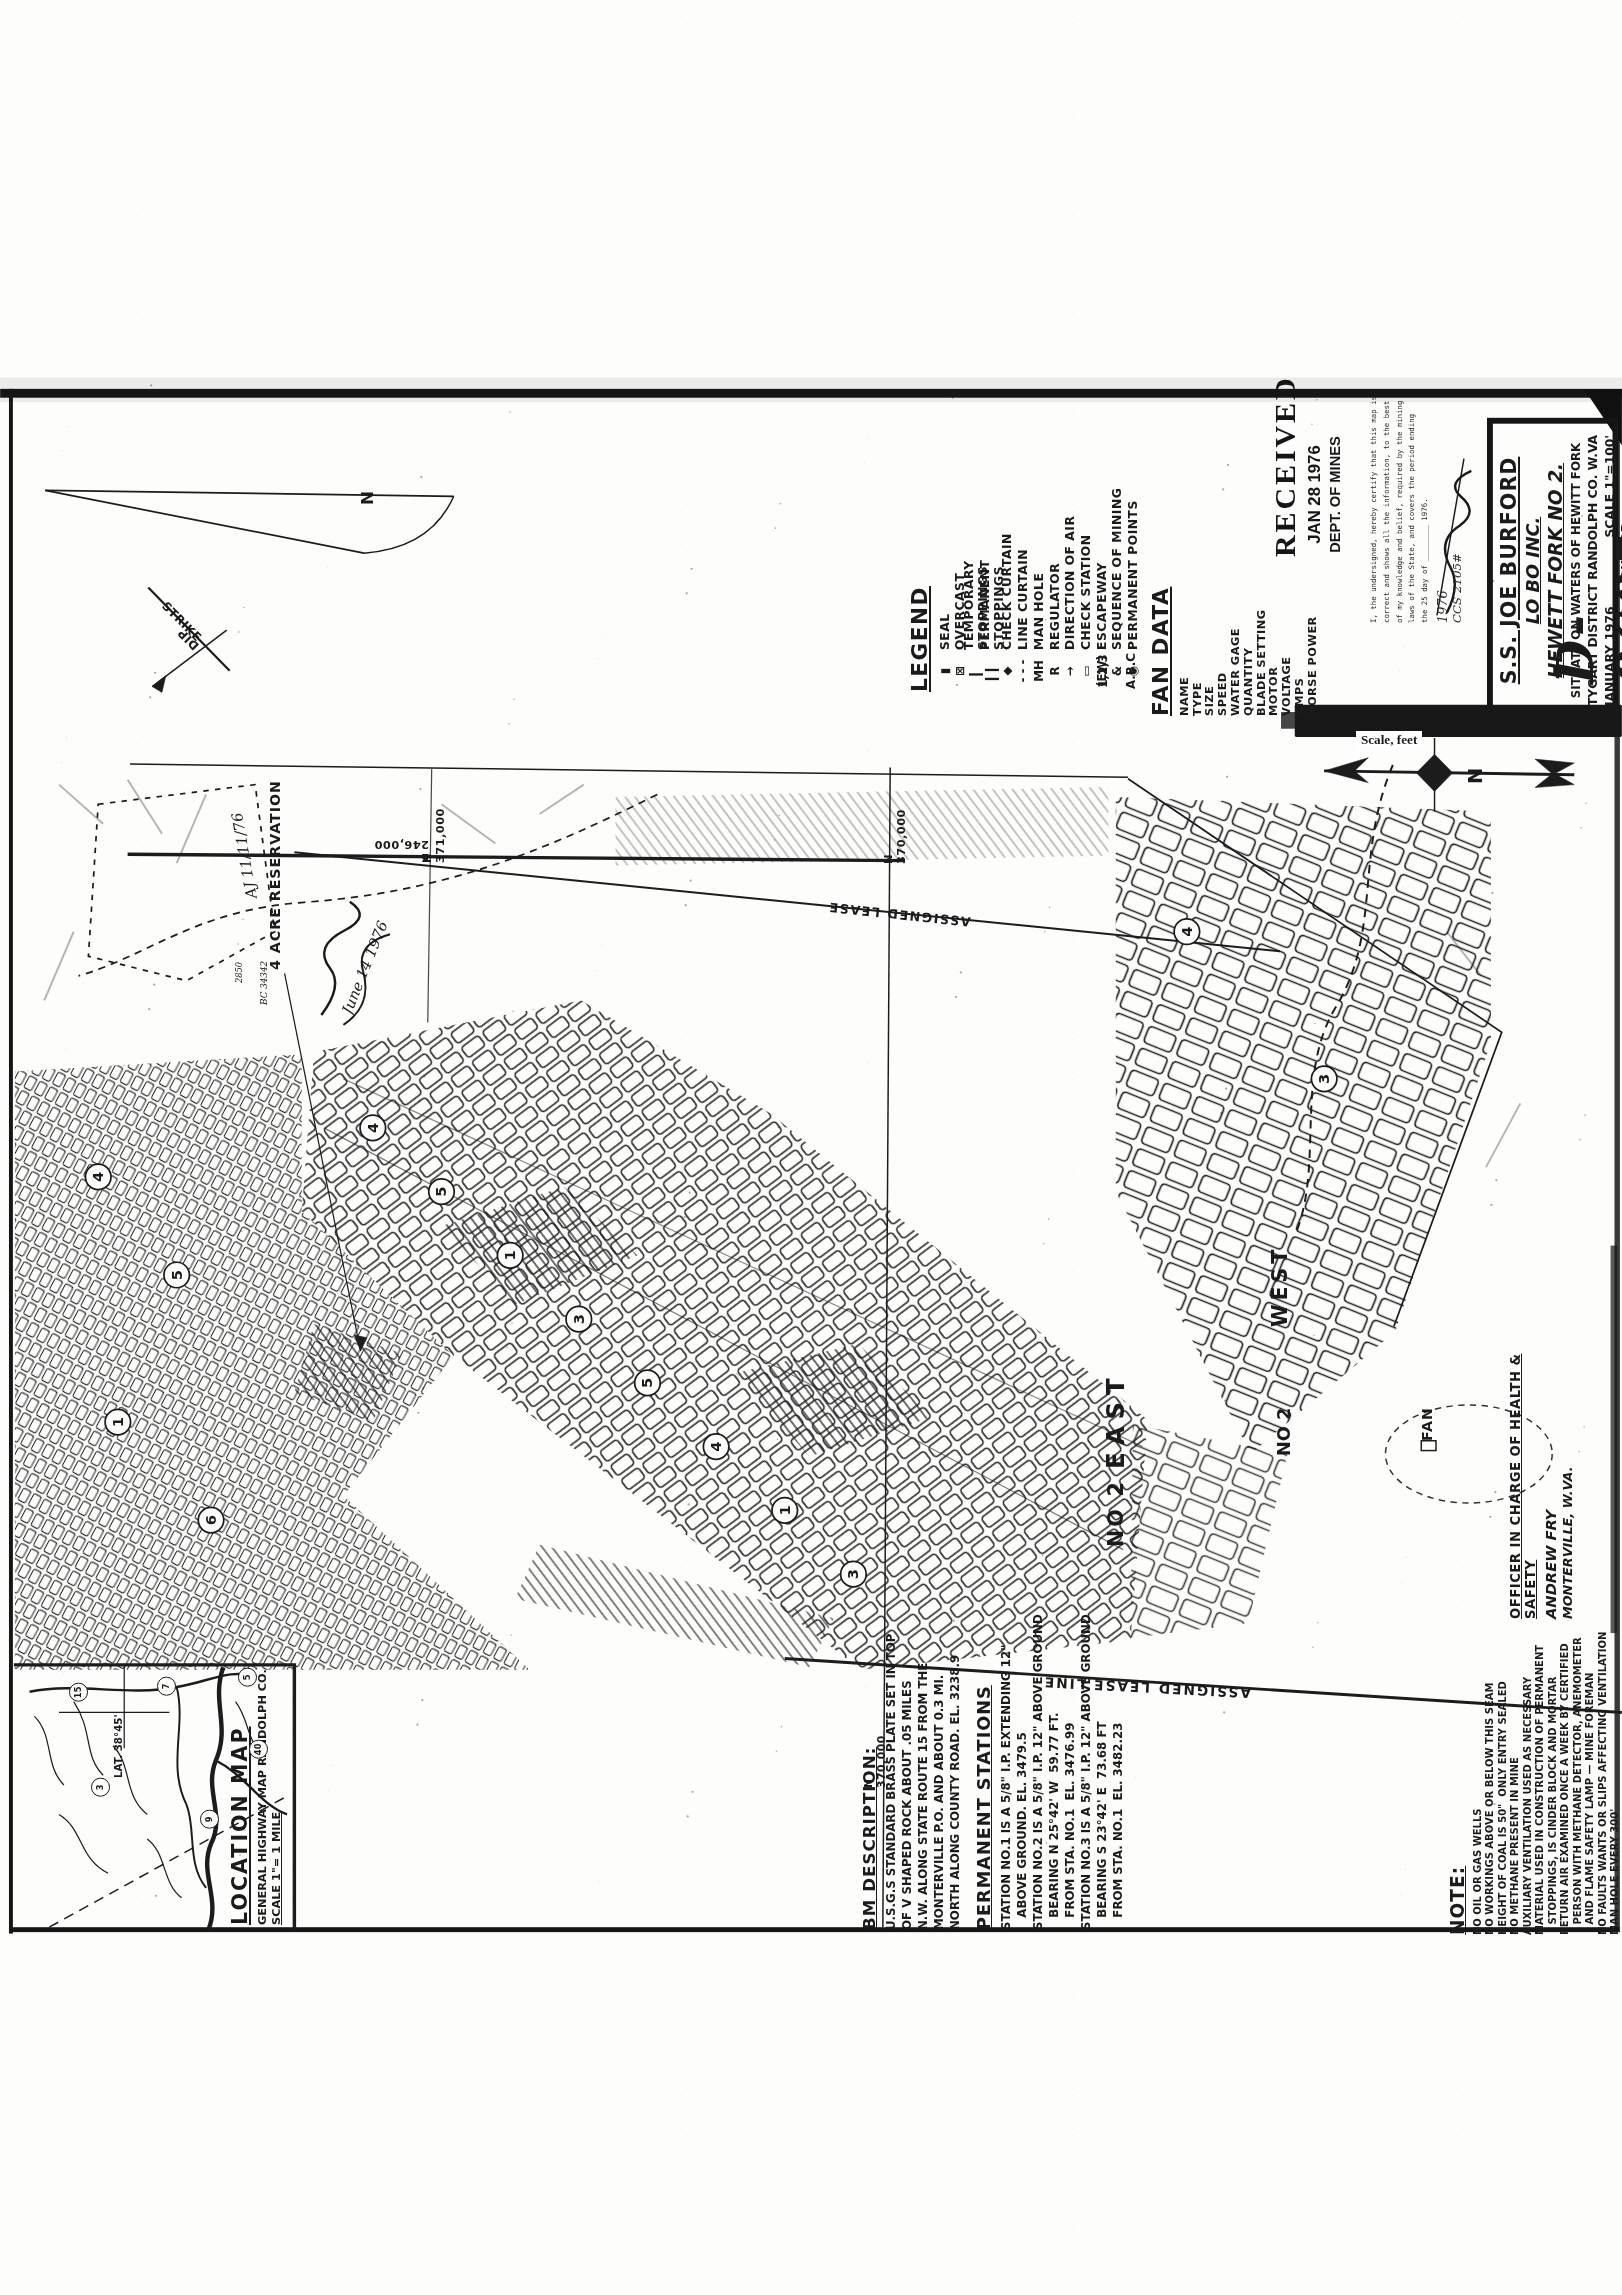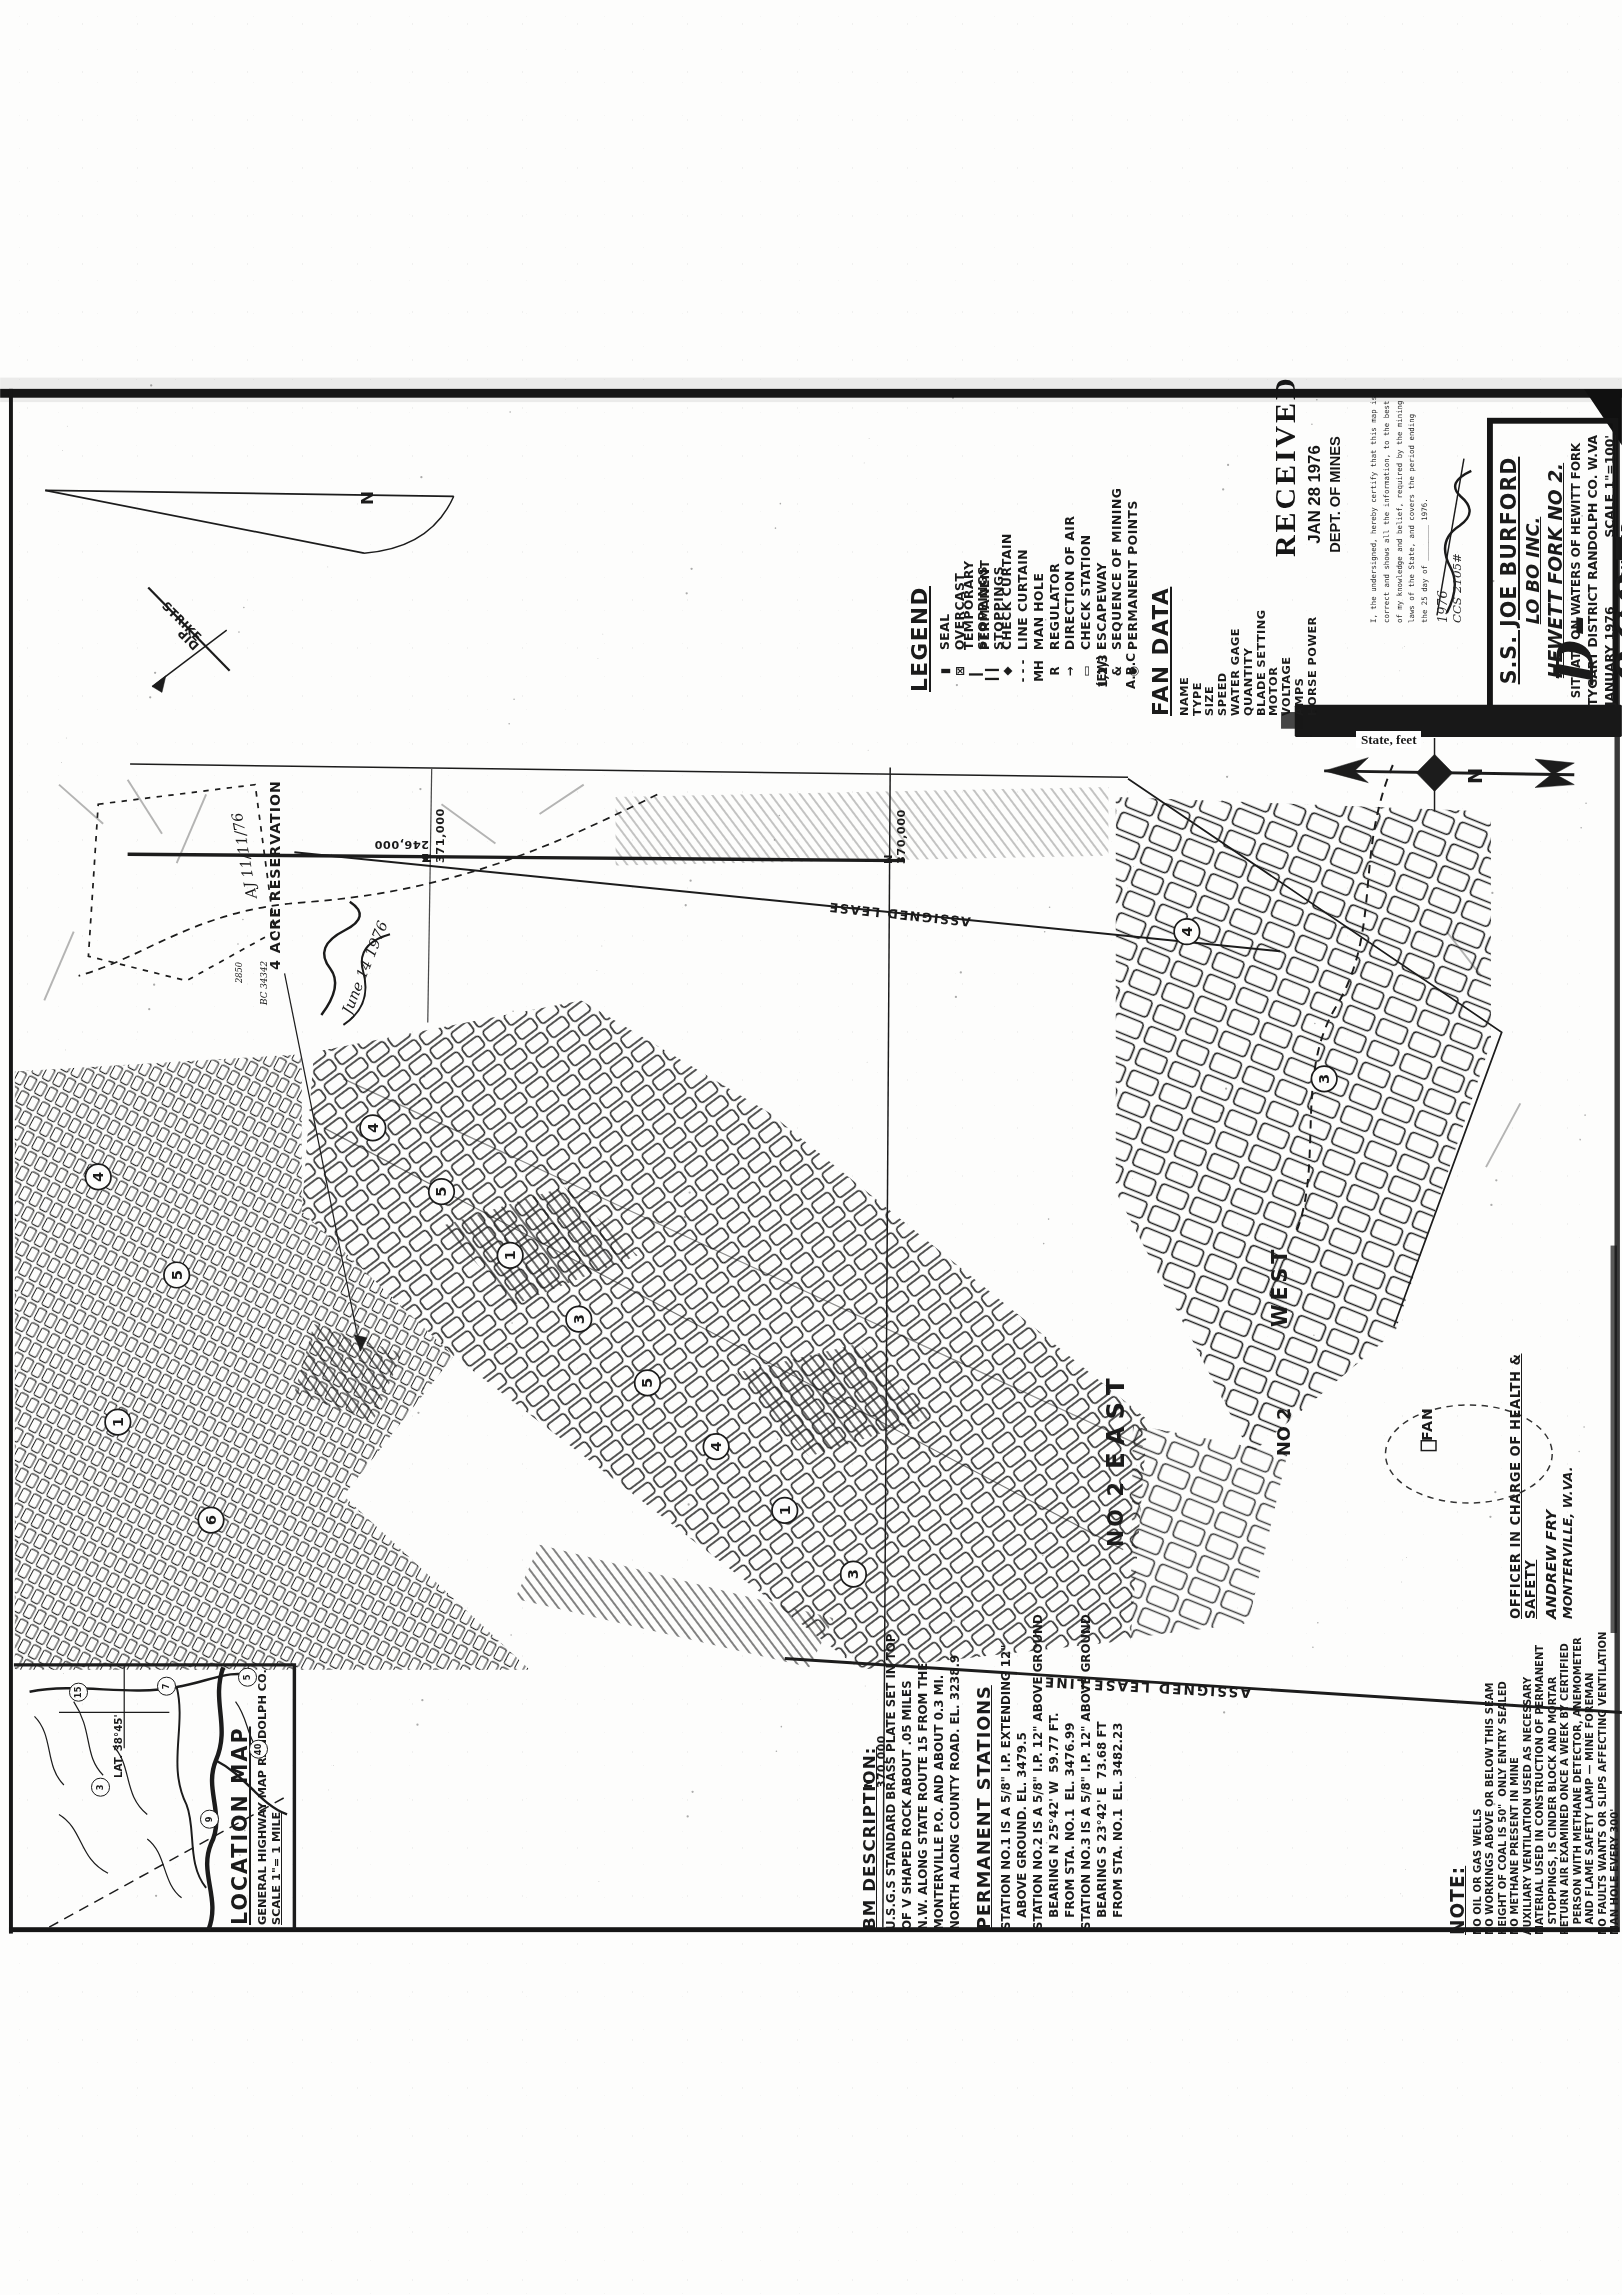--- a/index.html
+++ b/index.html
@@ -476,21 +476,21 @@
     </div>
     <div class="t5">
       <span>JANUARY 1976</span>
       <span class="u">SCALE 1"=100'</span>
     </div>
     <div class="t6">— R. H. DUNLAP —</div>
   </div>
 
   <div id="d9605" class="blk rot" style="left:1545px;top:684px;width:152px;height:64px;">D-9605</div>
 
-  <div id="scalecap" class="blk" style="left:1356px;top:731px;">State, feet</div>
+  <div id="scalecap" class="blk" style="left:1356px;top:731px;">Scale, feet</div>
 
   <div class="blk rot hand" style="left:1464px;top:784px;width:24.5px;height:22.6px;font-size:19.6px;">N</div>
   <div class="blk rot hand" style="left:357px;top:505px;width:22.6px;height:20.6px;font-size:16.7px;">N</div>
 
   <div class="blk hand" style="left:169px;top:599px;font-size:11.8px;transform:rotate(45deg);transform-origin:0 0;">STRIKE</div>
   <div class="blk hand" style="left:192px;top:653px;font-size:11.8px;transform:rotate(-135deg);transform-origin:0 0;">DIP</div>
 
   <div class="blk rot hand" style="left:882px;top:864px;width:66px;height:14.7px;font-size:11.3px;">N 370,000</div>
   <div class="blk rot hand" style="left:862px;top:1788px;width:66px;height:13.7px;font-size:10.8px;">N 370,000</div>
   <div class="blk rot hand" style="left:421px;top:863px;width:66px;height:14.7px;font-size:11.3px;">N 371,000</div>

